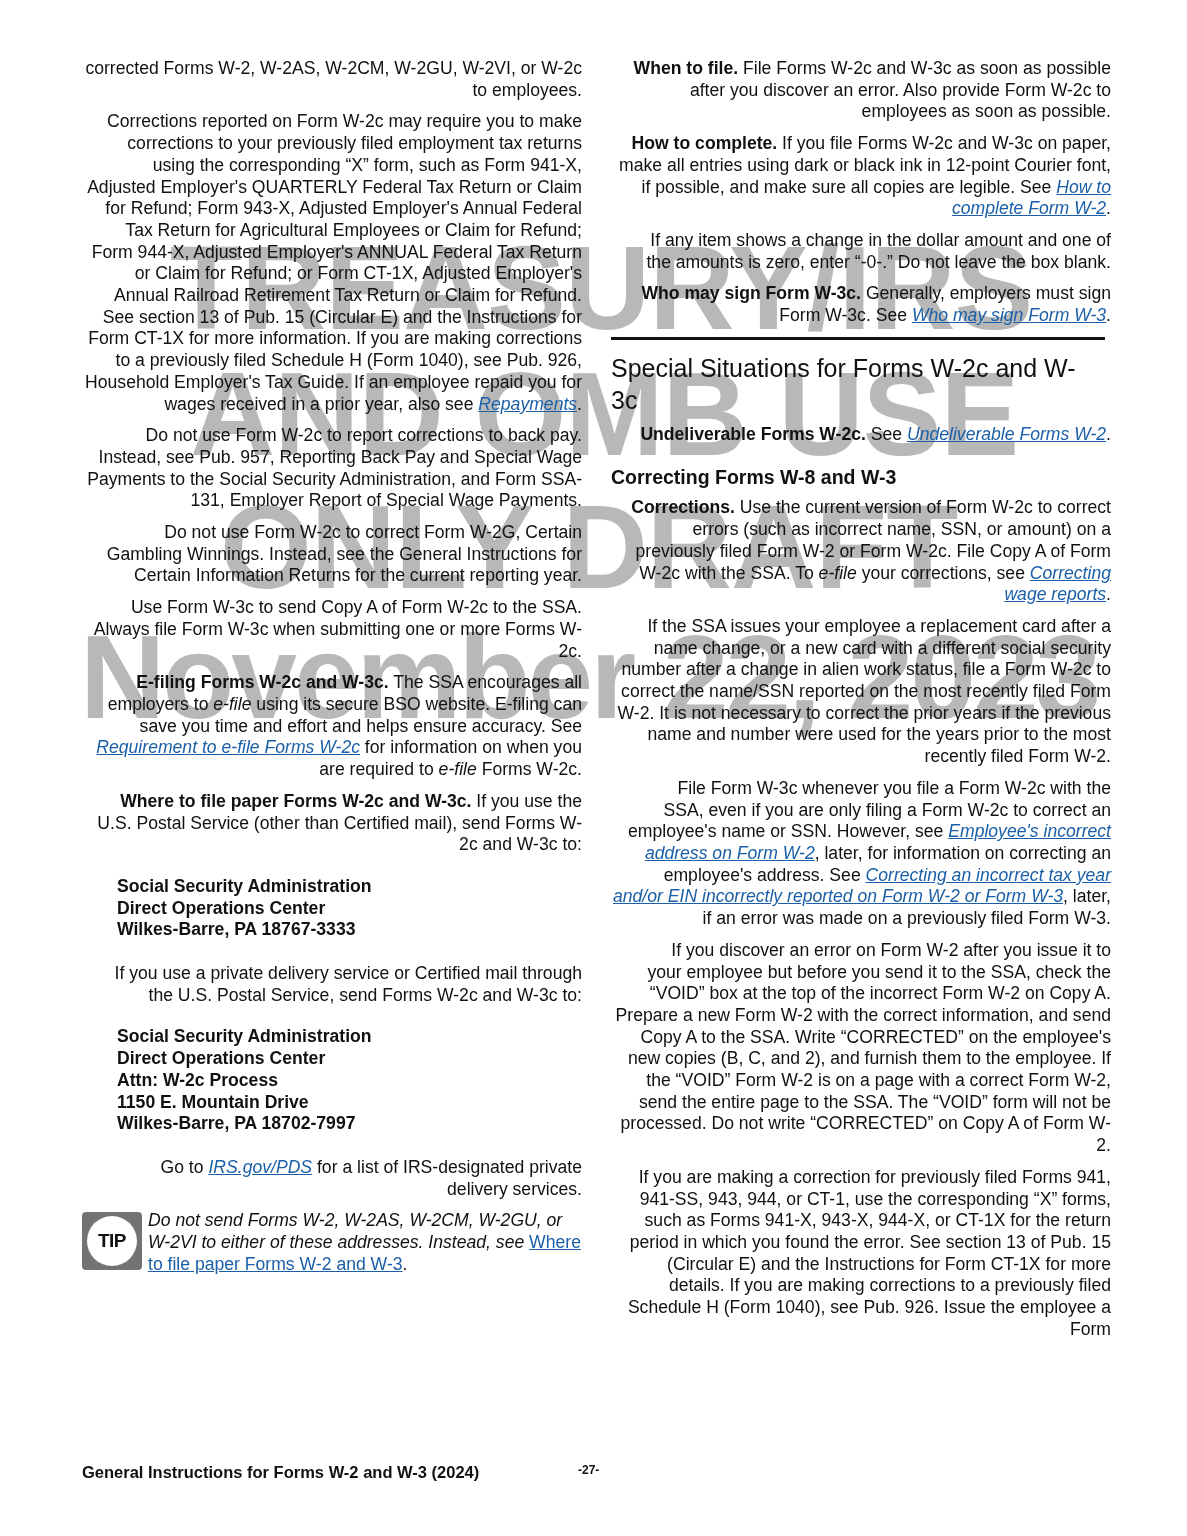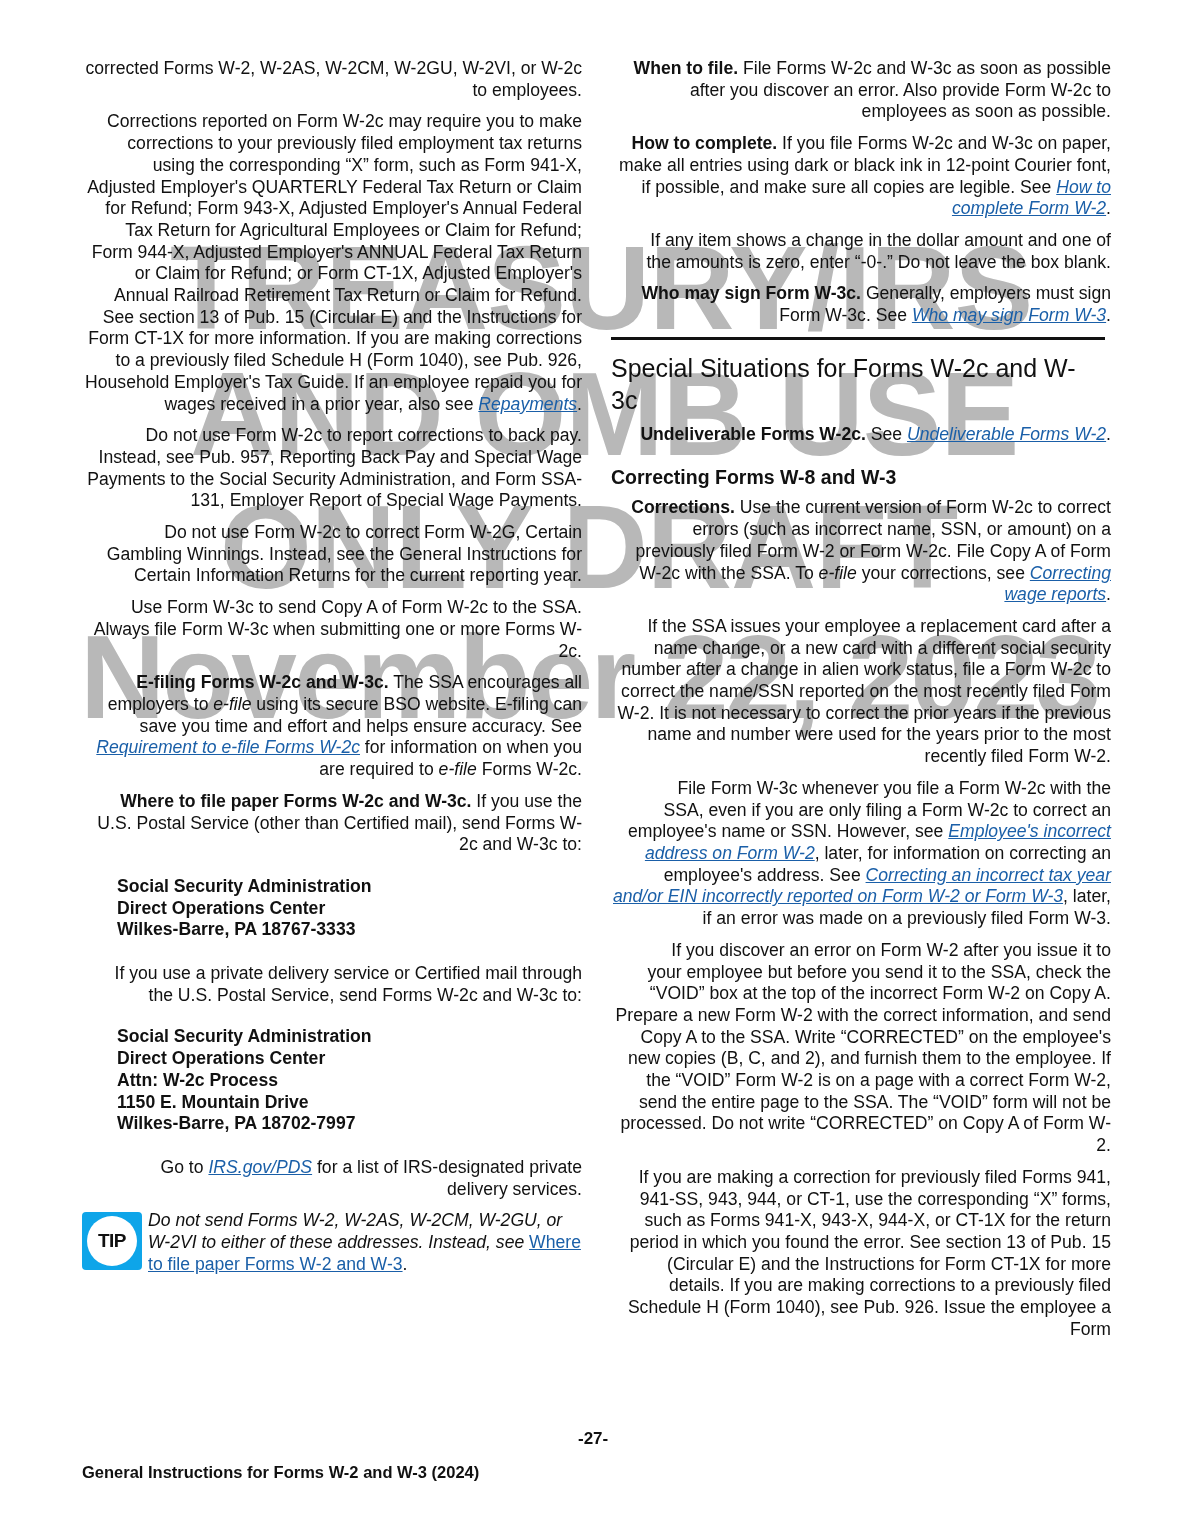--- a/index.html
+++ b/index.html
@@ -18,28 +18,28 @@
   b.lead { font-weight: bold; }
   a.link { color: #1a5fa8; text-decoration: underline; font-style: italic; }
   a.link-upright { color: #1a5fa8; text-decoration: underline; font-style: normal; }
   i { font-style: italic; }
   .address { font-weight: bold; margin: 20px 0 22px 35px; line-height: 21.7px; }
   .address div { margin: 0; }
   .rule { height: 3px; background: #111111; margin: 6px 0 12px 0; width: 494px; }
   h1.section { font-size: 25px; line-height: 32px; margin: 0 12px 8px 0; font-weight: normal; }
   h2.sub { font-size: 19.5px; line-height: 24px; margin: 20px 0 8px 0; font-weight: bold; }
   .tip { position: relative; padding-left: 66px; margin-top: 2px; }
-  .tip-icon { position: absolute; left: 0; top: 2px; width: 60px; height: 58px; background: #0ea5e9;
+  .tip-icon { position: absolute; left: 0; top: 2px; width: 60px; height: 58px; background: #737373;
               border-radius: 4px; display: flex; align-items: center; justify-content: center; }
   .tip-circle { width: 50px; height: 50px; border-radius: 50%; background: #ffffff;
                 display: flex; align-items: center; justify-content: center;
                 font-weight: bold; font-size: 19px; color: #111111; letter-spacing: -0.5px; }
   .tip-text { font-style: italic; }
   .footer { position: absolute; top: 1463px; left: 82px; font-weight: bold; font-size: 16.5px; z-index: 1; }
-  .page-num { position: absolute; top: 1429px; left: 578px; font-weight: bold; font-size: 17px; z-index: 1; }
+  .page-num { position: absolute; top: 1463px; left: 578px; font-weight: bold; font-size: 12px; z-index: 1; }
 </style>
 </head>
 <body>
 
 <div class="page">
 
   <div class="watermark">
     <div class="wm-line" style="left:170px; top:229px; font-size:118px;">TREASURY/IRS</div>
     <div class="wm-line" style="left:190px; top:355px; font-size:118px;">AND OMB USE</div>
     <div class="wm-line" style="left:220px; top:488px; font-size:118px;text-align:center;">ONLY DRAFT</div>

